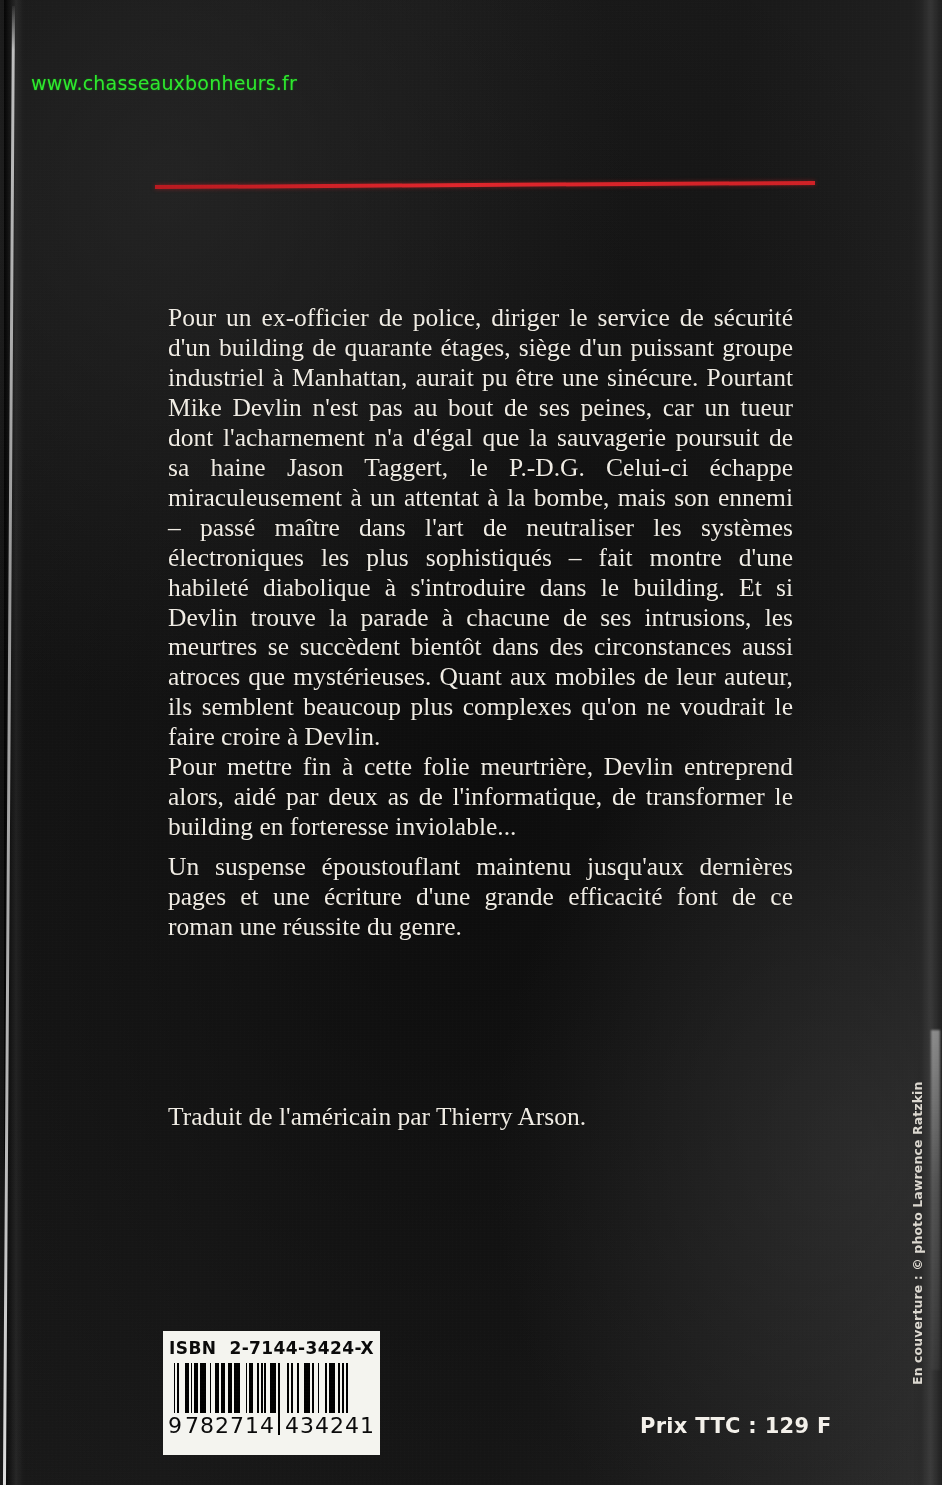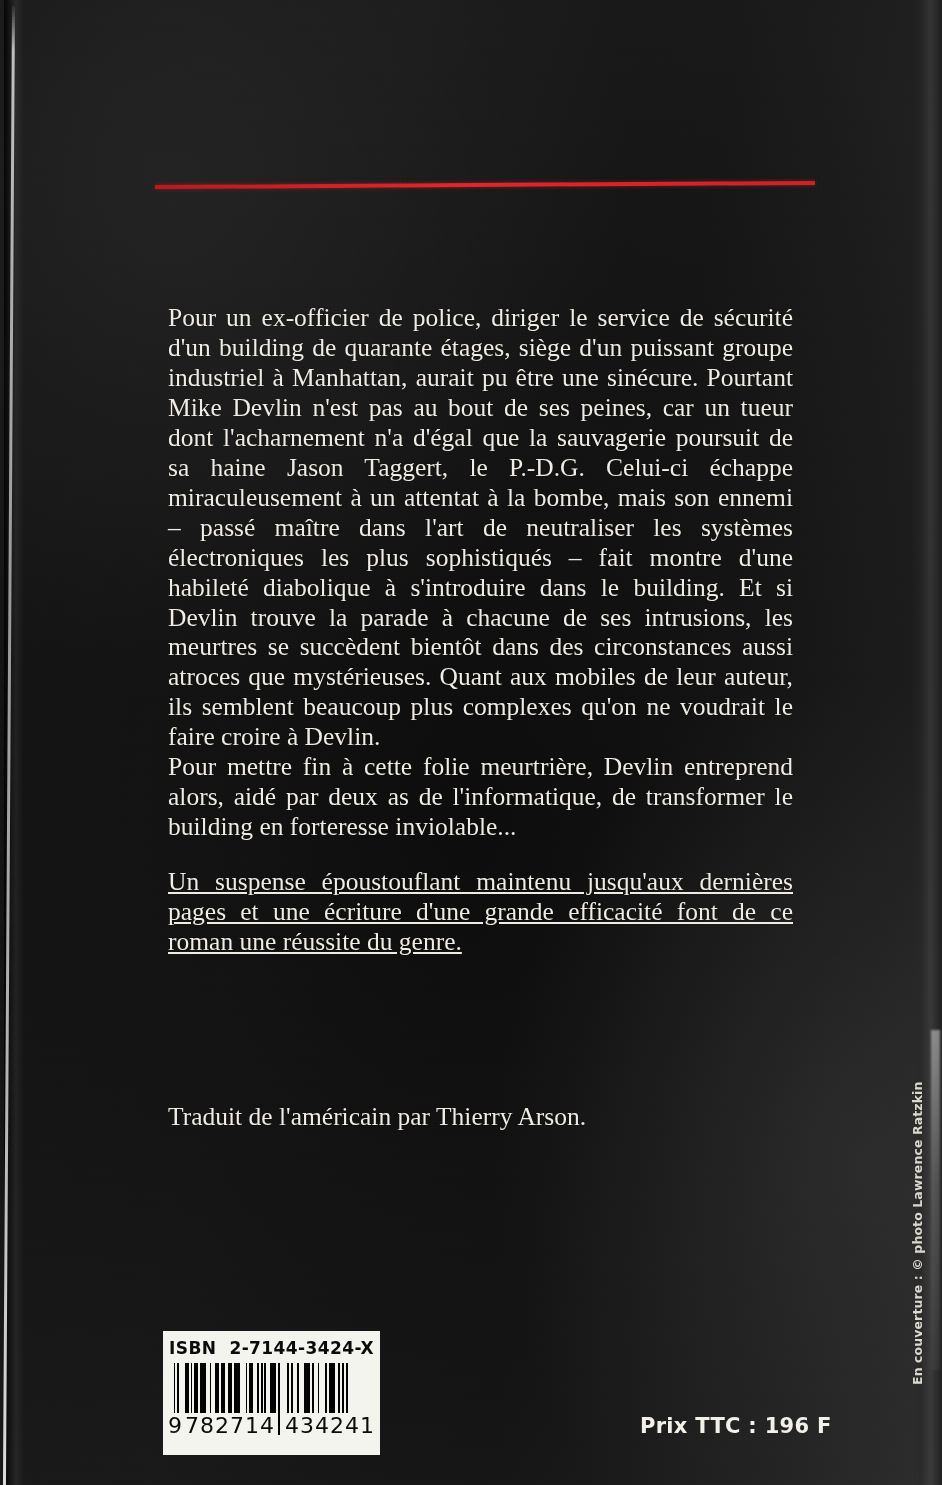--- a/index.html
+++ b/index.html
@@ -103,21 +103,21 @@
     position:absolute;
     left:168px;top:303px;
     width:625px;
     color:#f0ece4;
     font-size:25.5px;
     line-height:1.175;
     text-align:justify;
     text-shadow:0 0 1px rgba(0,0,0,.9);
   }
   #blurb p{margin:0;}
-  #blurb p.gap{margin-top:25px;text-decoration:underline;}
+  #blurb p.gap{margin-top:10px;}
   #bio{
     position:absolute;
     left:168px;top:963px;
     width:625px;
     color:#f0ece4;
     font-size:25.5px;
     line-height:1.175;
     text-align:justify;
     font-style:italic;
     text-shadow:0 0 1px rgba(0,0,0,.9);
@@ -219,20 +219,21 @@
 </head>
 <body>
 
 <div id="cover">
 
   <div id="edge-left-glow"></div>
   <div id="edge-left"></div>
   <div id="edge-right"></div>
   <div id="spine-light"></div>
 
+  <div id="watermark">www.chasseauxbonheurs.fr</div>
 
   <div id="title-rule"></div>
 
   <div id="blurb">
     <p>Pour un ex-officier de police, diriger le service de sécurité d'un building de quarante étages, siège d'un puissant groupe industriel à Manhattan, aurait pu être une sinécure. Pourtant Mike Devlin n'est pas au bout de ses peines, car un tueur dont l'acharnement n'a d'égal que la sauvagerie poursuit de sa haine Jason Taggert, le P.-D.G. Celui-ci échappe miraculeusement à un attentat à la bombe, mais son ennemi – passé maître dans l'art de neutraliser les systèmes électroniques les plus sophistiqués – fait montre d'une habileté diabolique à s'introduire dans le building. Et si Devlin trouve la parade à chacune de ses intrusions, les meurtres se succèdent bientôt dans des circonstances aussi atroces que mystérieuses. Quant aux mobiles de leur auteur, ils semblent beaucoup plus complexes qu'on ne voudrait le faire croire à Devlin.</p>
     <p>Pour mettre fin à cette folie meurtrière, Devlin entreprend alors, aidé par deux as de l'informatique, de transformer le building en forteresse inviolable...</p>
     <p class="gap">Un suspense époustouflant maintenu jusqu'aux dernières pages et une écriture d'une grande efficacité font de ce roman une réussite du genre.</p>
   </div>
 
 
@@ -296,20 +297,20 @@
         <i style="width: 1.9px;"></i>
         <i style="width: 1.9px; background: transparent;"></i>
         <i style="width: 1.9px;"></i>
         <i style="width: 1.9px; background: transparent;"></i>
         <i style="width: 1.9px;"></i>
       </div>
     <div id="ean-digits"><span>9</span><span class="g2">782714</span><span class="g3">434241</span></div>
   </div>
 
 
-  <div id="price">Prix TTC : 196 F</div>
+  <div id="price">Prix TTC : 129 F</div>
 
   <div id="photo-credit-wrap">
     <div class="vtext">En couverture : © photo Lawrence Ratzkin</div>
   </div>
 
   <div id="grain"></div>
 </div>
 
 </body></html>

